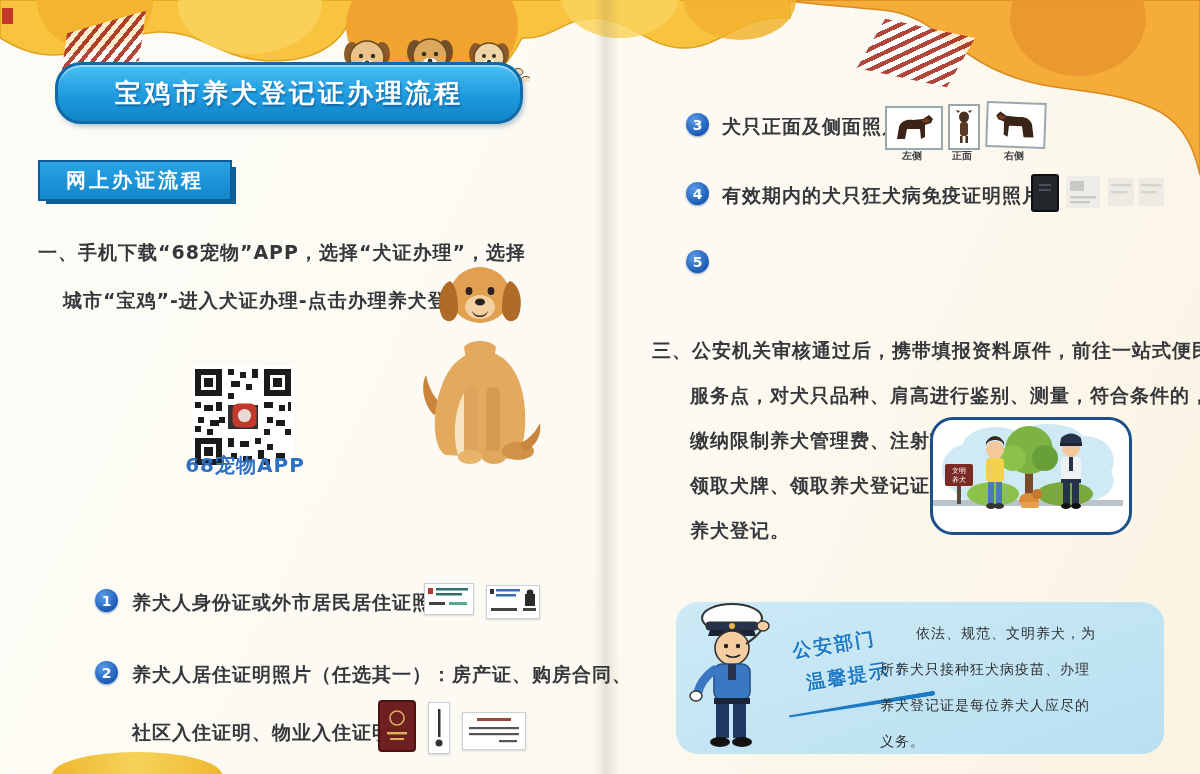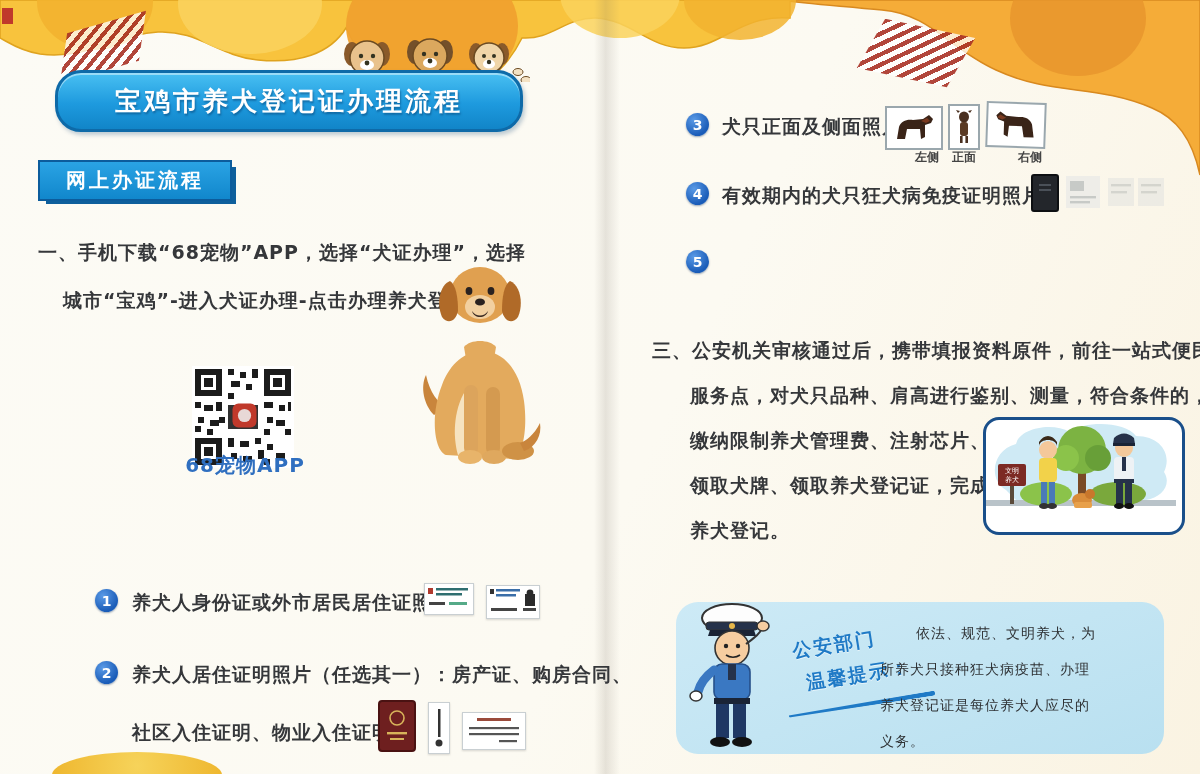--- a/index.html
+++ b/index.html
@@ -9,21 +9,21 @@
   .abs{position:absolute;}
   .cjk{font-weight:700;color:#35373a;letter-spacing:1px;}
   .body-line{font-size:19px;line-height:26px;white-space:nowrap;}
   
   #fold{left:594px;top:0;width:26px;height:774px;
         background:linear-gradient(90deg,rgba(0,0,0,0),rgba(110,100,88,.16) 45%,rgba(255,255,255,0));}
   
   #banner{left:55px;top:62px;width:462px;height:56px;border-radius:26px;
           background:linear-gradient(180deg,#49c0f2 0%,#1e9ade 55%,#1185c8 100%);
           border:3px solid #0e6aa8;box-shadow:inset 0 2px 0 rgba(255,255,255,.45),2px 3px 4px rgba(0,60,110,.25);
-          display:flex;align-items:center;justify-content:center;margin-top:8px;}
+          display:flex;align-items:center;justify-content:center;}
   #banner span{color:#fff;font-weight:700;font-size:26px;letter-spacing:3px;
                text-shadow:1px 2px 2px rgba(7,70,120,.55);}
   
   #sec-header{left:38px;top:160px;background:linear-gradient(180deg,#2aa3e4,#1187cc);
               border:2px solid #0c5c9c;box-shadow:6px 5px 0 -2px #0e5f9c;
               padding:5px 26px;}
   #sec-header span{color:#fff;font-weight:700;font-size:20px;letter-spacing:3px;}
   
   .ribbon{background:repeating-linear-gradient(135deg,#a93226 0 5px,rgba(255,255,255,.85) 5px 11px);
           opacity:.9;}
@@ -33,23 +33,23 @@
   
   .badge{width:23px;height:23px;border-radius:50%;
          background:radial-gradient(circle at 35% 30%,#5a9ae6,#1a5cb8 70%);
          color:#fff;font-weight:700;font-size:14px;display:flex;align-items:center;justify-content:center;
          box-shadow:0 1px 2px rgba(0,40,90,.4);}
   
   #qr-label{left:170px;top:452px;width:150px;text-align:center;color:#2f6fc0;font-weight:700;font-size:20px;letter-spacing:1px;}
   
   .thumb{background:#fff;border:1px solid #c9cfd2;box-shadow:0 1px 2px rgba(0,0,0,.15);}
   .photo-frame{background:#fff;border:2px solid #9aa7ad;display:flex;align-items:center;justify-content:center;}
-  .photo-cap{font-size:12px;color:#444;font-weight:700;text-align:right;letter-spacing:0;}
-  
-  #illus-box{left:983px;top:417px;width:196px;height:112px;border-radius:16px;
+  .photo-cap{font-size:10px;color:#444;font-weight:700;text-align:center;letter-spacing:0;}
+  
+  #illus-box{left:930px;top:417px;width:196px;height:112px;border-radius:23px;
              border:3px solid #1a4f8a;background:#fff;overflow:hidden;}
   
   #tip-box{left:676px;top:602px;width:488px;height:152px;border-radius:22px;
            background:linear-gradient(160deg,#cdeaf6,#b9e0f0);}
   .tip-title{color:#1f7ac6;font-weight:700;font-size:19px;letter-spacing:2px;white-space:nowrap;
              text-shadow:0 1px 0 rgba(255,255,255,.6);}
   #tip-underline{left:788px;top:702px;width:148px;height:5px;background:#1f7ac6;
                  transform:rotate(-9deg);border-radius:3px;
                  clip-path:polygon(0 40%,100% 0,100% 100%,0 80%);}
   .tip-body-line{font-size:14px;line-height:38px;color:#2f3235;font-weight:400;white-space:nowrap;letter-spacing:1px;}

